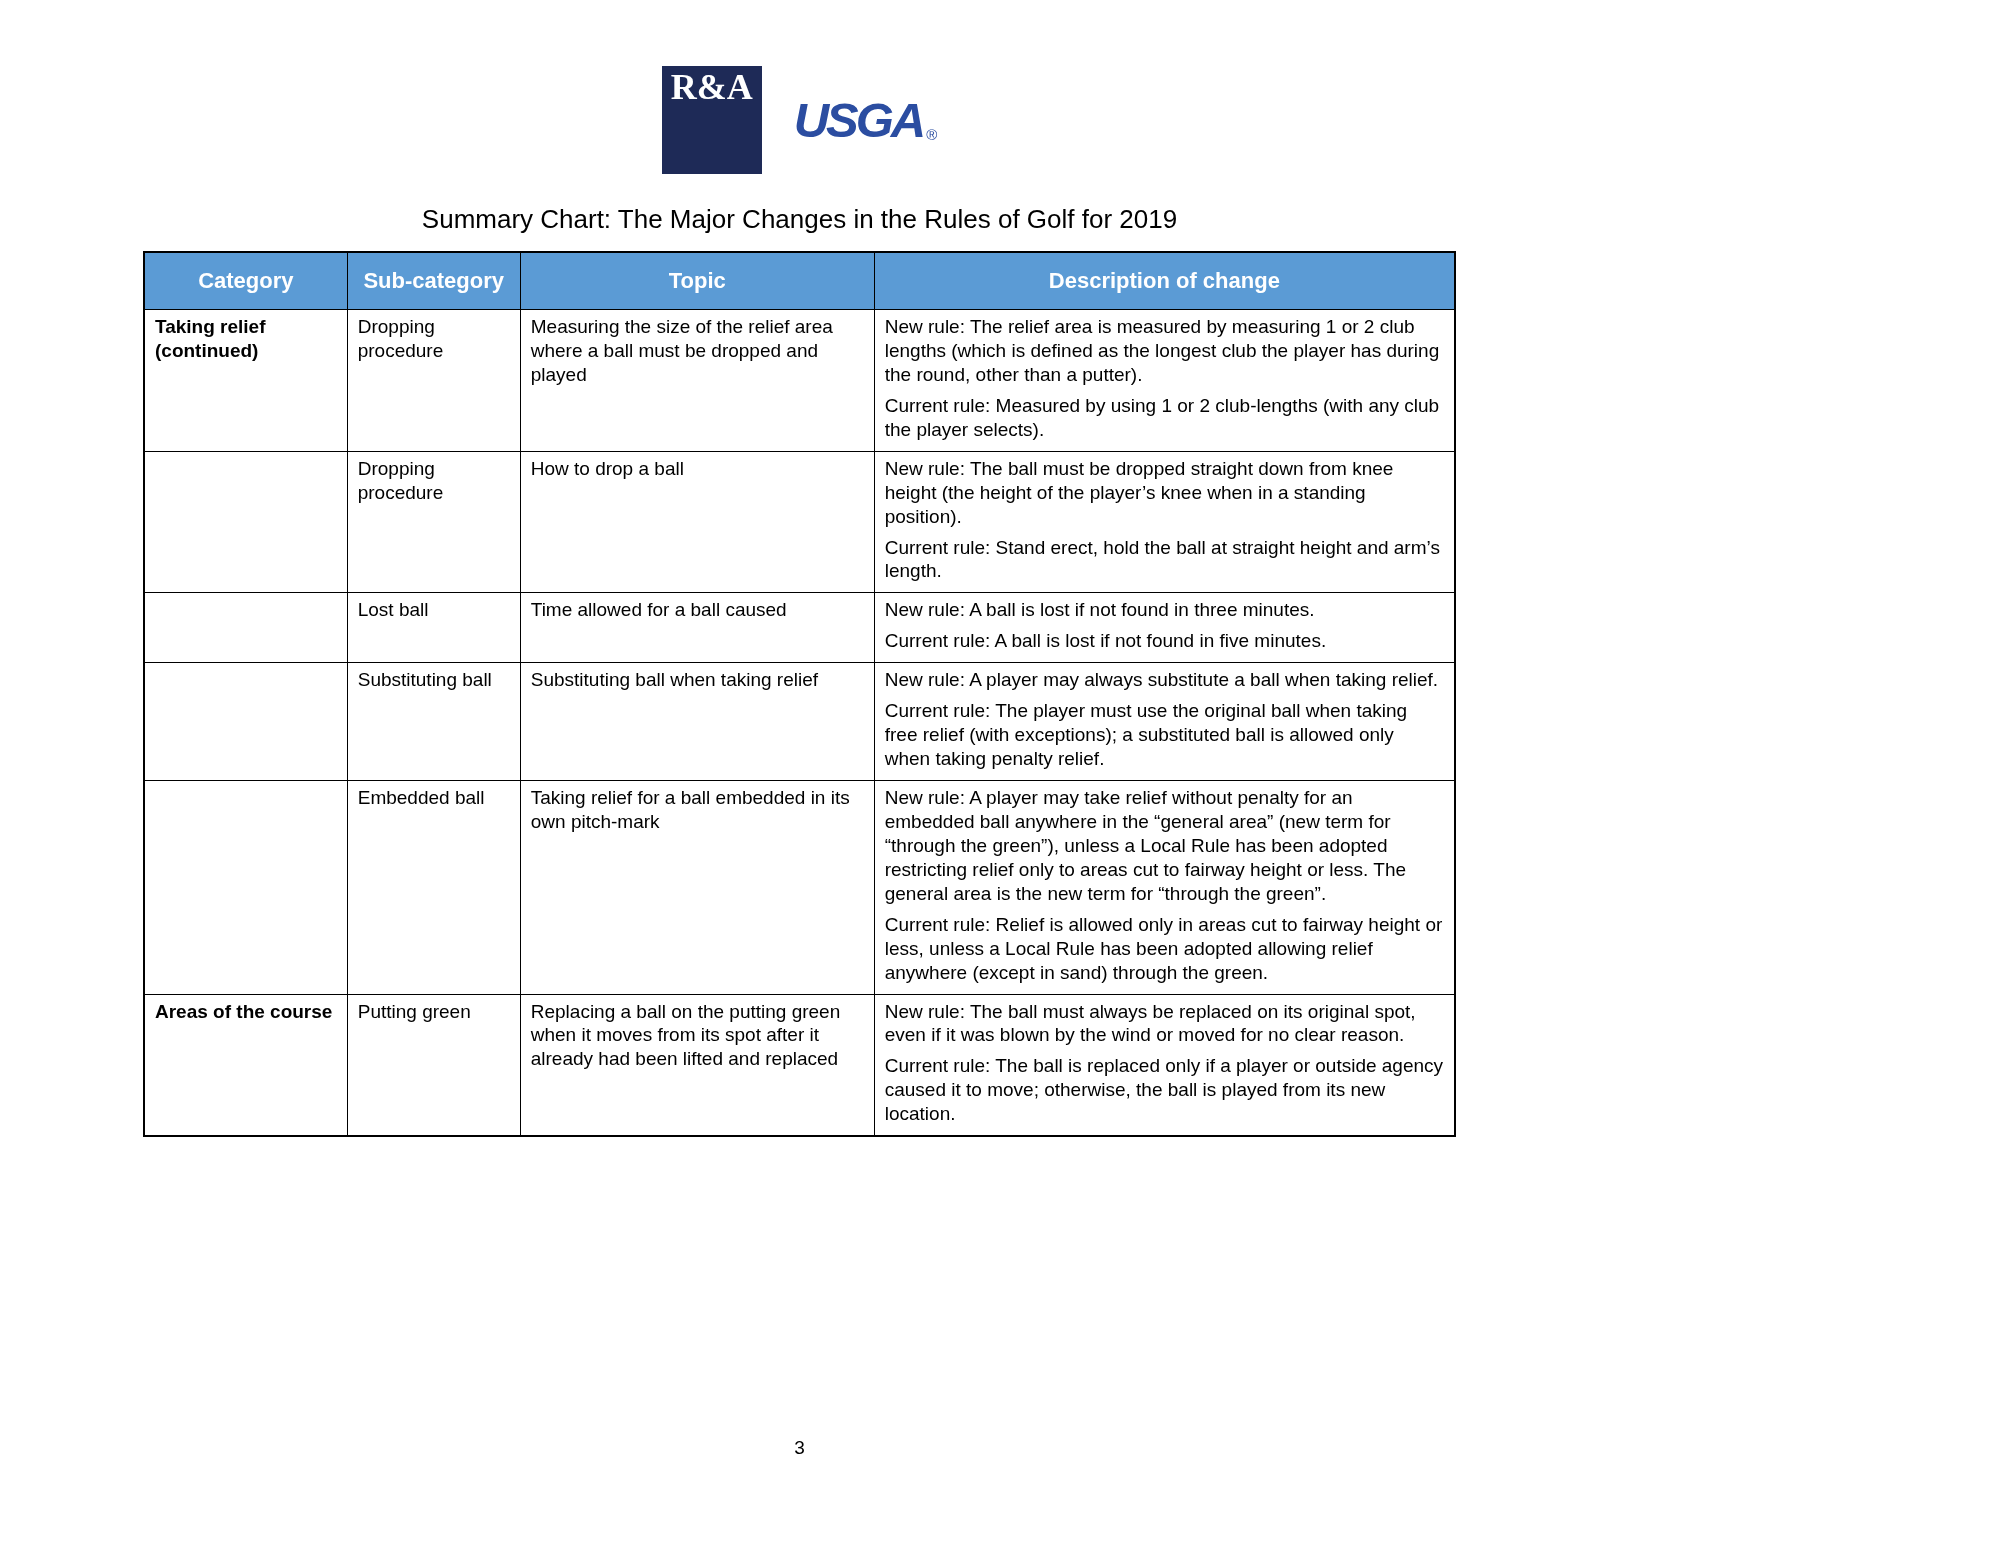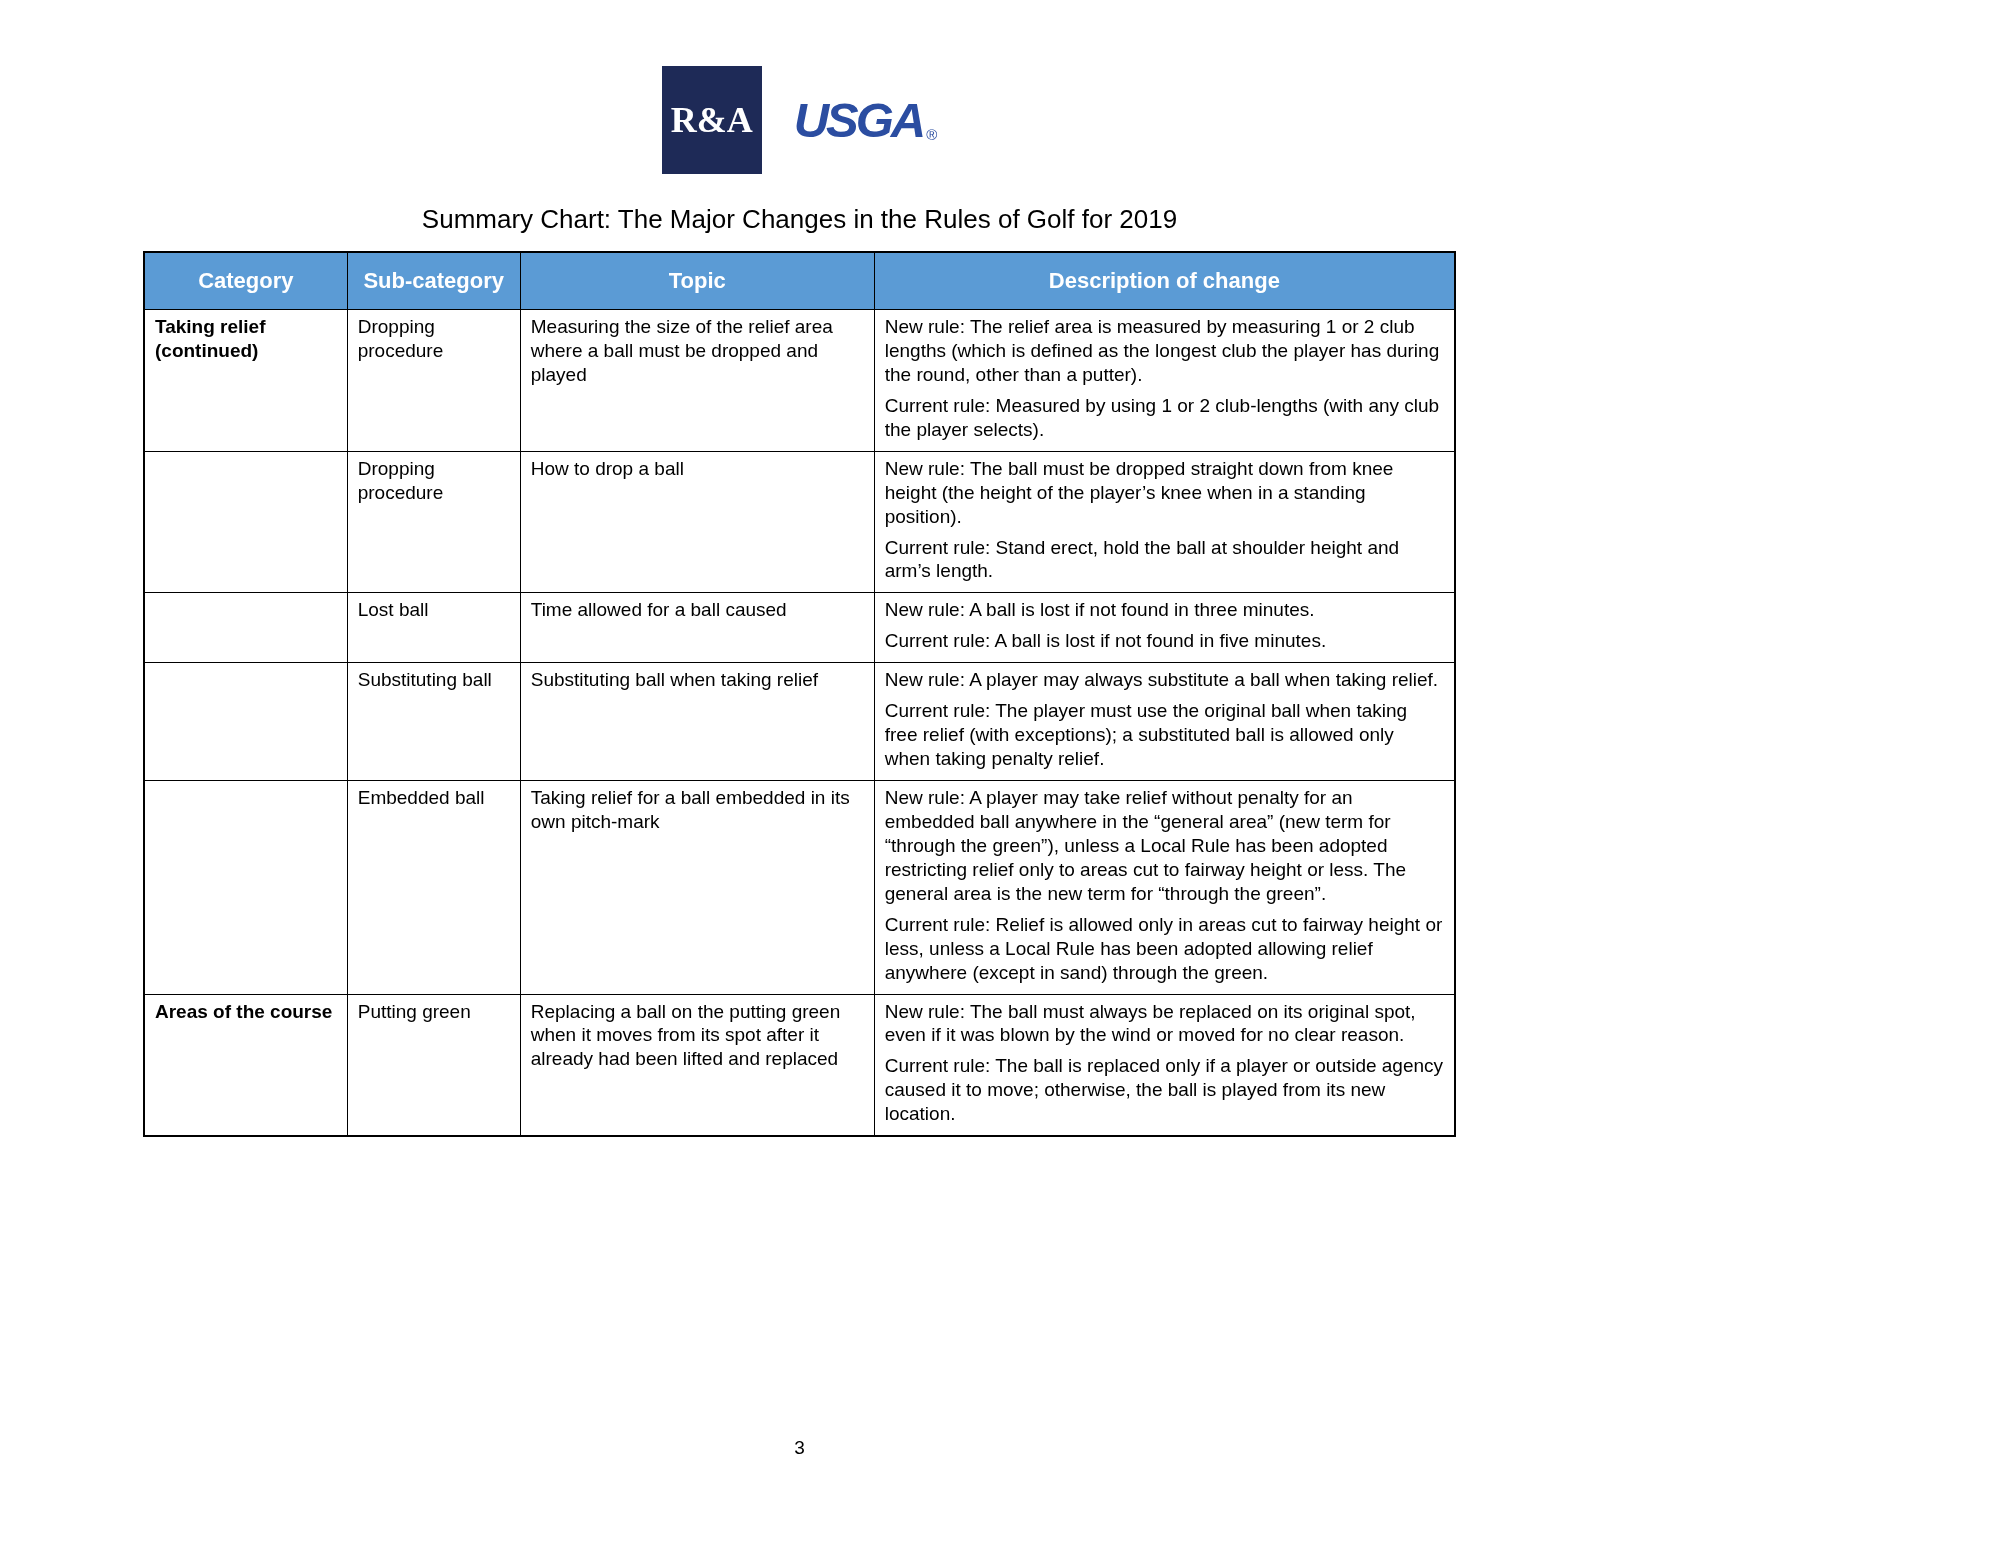--- a/index.html
+++ b/index.html
@@ -31,21 +31,21 @@
     justify-content: center;
     align-items: center;
     gap: 32px;
     height: 112px;
   }
   .ra-logo {
     width: 100px;
     height: 108px;
     background: var(--ra-bg);
     display: flex;
-    align-items: center;
+    align-items: flex-start;
     justify-content: center;
   }
   .ra-logo span {
     color: #ffffff;
     font-family: "Liberation Serif", serif;
     font-size: 36px;
     font-weight: bold;
     letter-spacing: 0px;
   }
   .usga-logo {
@@ -156,21 +156,21 @@
             <p class="new-rule">New rule: The relief area is measured by measuring 1 or 2 club lengths (which is defined as the longest club the player has during the round, other than a putter).</p>
             <p class="current-rule">Current rule: Measured by using 1 or 2 club-lengths (with any club the player selects).</p>
           </td>
         </tr>
         <tr>
           <td class="cat"></td>
           <td>Dropping procedure</td>
           <td>How to drop a ball</td>
           <td class="desc">
             <p class="new-rule">New rule: The ball must be dropped straight down from knee height (the height of the player’s knee when in a standing position).</p>
-            <p class="current-rule">Current rule: Stand erect, hold the ball at shoulder height and arm’s length.</p>
+            <p class="current-rule">Current rule: Stand erect, hold the ball at straight height and arm’s length.</p>
           </td>
         </tr>
         <tr>
           <td class="cat"></td>
           <td>Lost ball</td>
           <td>Time allowed for a ball caused</td>
           <td class="desc">
             <p class="new-rule">New rule: A ball is lost if not found in three minutes.</p>
             <p class="current-rule">Current rule: A ball is lost if not found in five minutes.</p>
           </td>

